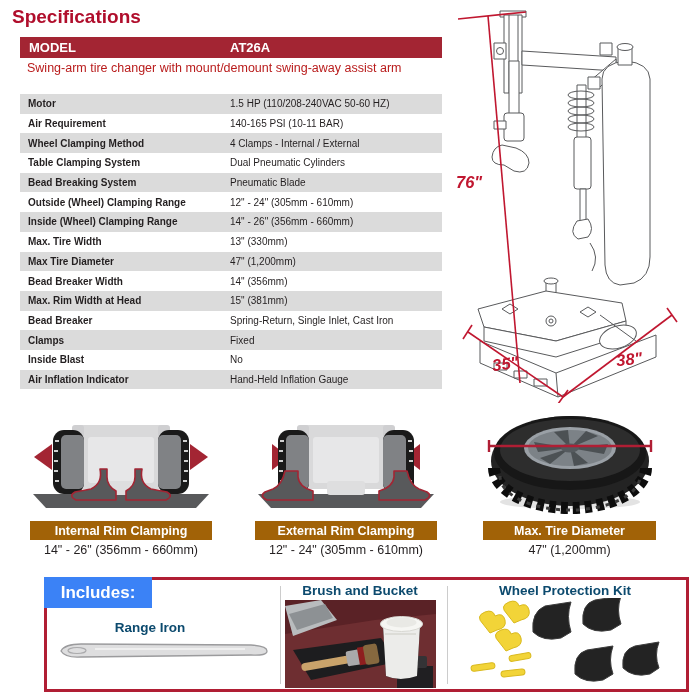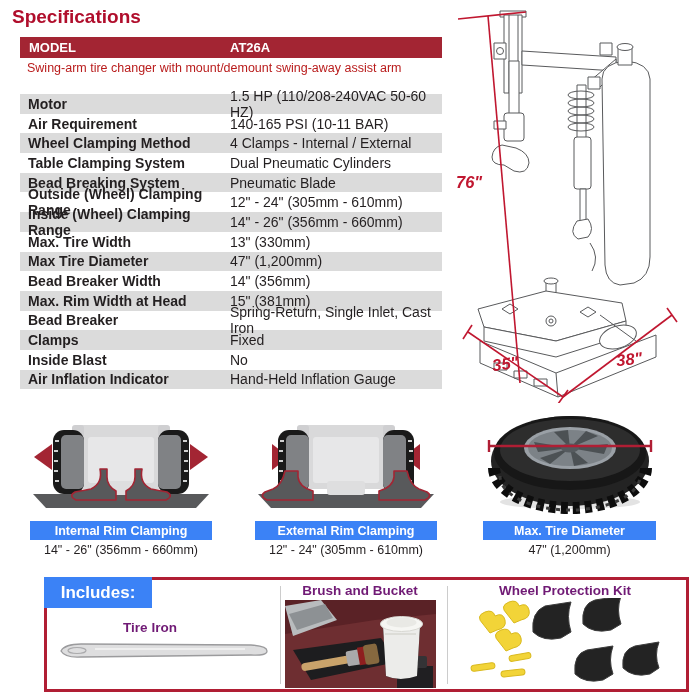--- a/index.html
+++ b/index.html
@@ -10,45 +10,45 @@
   
   .title{left:12px;top:6px;font-size:19px;font-weight:bold;color:#b00e2c;}
   .model-bar{left:20px;top:37px;width:422px;height:21px;background:#a32533;color:#fff;
              font-weight:bold;font-size:13px;display:flex;align-items:center;}
   .model-bar .mlabel{padding-left:9px;width:201px;}
   .model-bar .mvalue{padding-left:0;}
   .subtitle{left:27px;top:61px;font-size:12.5px;color:#b91c1c;}
 
   
   .spec-table{left:20px;top:94px;width:422px;}
-  .spec-row{display:flex;height:19.7px;align-items:center;font-size:14px;}
+  .spec-row{display:flex;height:19.7px;align-items:center;font-size:10px;}
   .spec-row:nth-child(odd){background:#dbdbdb;}
   .spec-row .lab{width:202px;padding-left:8px;font-weight:bold;}
   .spec-row .val{flex:1;}
 
   
   .machine{left:450px;top:5px;width:250px;height:398px;}
 
   
-  .banner{height:19px;background:#3b82f6;color:#fff;font-weight:bold;font-size:12.5px;
+  .banner{height:19px;background:#a16207;color:#fff;font-weight:bold;font-size:12.5px;
           display:flex;align-items:center;justify-content:center;}
   .pvalue{font-size:12.5px;color:#231f20;text-align:center;margin-top:3px;}
   .panel1{left:30px;top:521px;width:182px;}
   .panel2{left:255px;top:521px;width:182px;}
   .panel3{left:483px;top:521px;width:173px;}
   .illus1{left:30px;top:413px;width:182px;height:103px;}
   .illus2{left:255px;top:413px;width:182px;height:103px;}
   .illus3{left:484px;top:406px;width:172px;height:108px;}
 
   
   .includes-box{left:44px;top:577px;width:645px;height:115px;border:3px solid #b01e34;
                 background:#fff;box-sizing:border-box;}
   .includes-tag{left:44px;top:577px;width:108px;height:31px;background:#3b82f6;color:#fff;
                 font-size:17px;font-weight:bold;display:flex;align-items:center;justify-content:center;}
-  .inc-label{font-size:13.5px;font-weight:bold;color:#701a75;text-align:center;}
+  .inc-label{font-size:13.5px;font-weight:bold;color:#0c4a6e;text-align:center;}
   .lbl-tireiron{left:95px;top:620px;width:110px;}
   .lbl-brush{left:285px;top:583px;width:150px;}
   .lbl-wheelkit{left:465px;top:583px;width:200px;}
   .divider{width:1px;background:#cccccc;top:586px;height:98px;}
   .div1{left:280px;}
   .div2{left:447px;}
   svg{display:block;}
 </style>
 </head>
 <body>
@@ -298,21 +298,21 @@
 <div class="abs panel3">
   <div class="banner">Max. Tire Diameter</div>
   <div class="pvalue">47" (1,200mm)</div>
 </div>
 
 <div class="abs includes-box"></div>
 <div class="abs includes-tag">Includes:</div>
 <div class="abs divider div1"></div>
 <div class="abs divider div2"></div>
 
-<div class="abs inc-label lbl-tireiron">Tire Iron</div>
+<div class="abs inc-label lbl-tireiron">Range Iron</div>
 <div class="abs inc-label lbl-brush">Brush and Bucket</div>
 <div class="abs inc-label lbl-wheelkit">Wheel Protection Kit</div>
 
 <svg class="abs" style="left:55px;top:638px;" width="218" height="26" viewBox="0 0 218 26" xmlns="http://www.w3.org/2000/svg">
   <path d="M6,13 Q10,6 26,6 L196,7 Q212,8 212,13 Q212,18 196,17 L26,19 Q10,20 6,13 Z" fill="#dededf" stroke="#9b9b9d" stroke-width="1.3"></path>
   <ellipse cx="22" cy="12.5" rx="9" ry="3" fill="none" stroke="#aaaaac" stroke-width="1.2"></ellipse>
   <line x1="40" y1="11" x2="190" y2="11" stroke="#f5f5f5" stroke-width="1.6"></line>
 </svg>
 
 <svg class="abs" style="left:285px;top:600px;" width="151" height="88" viewBox="0 0 151 88" xmlns="http://www.w3.org/2000/svg">

